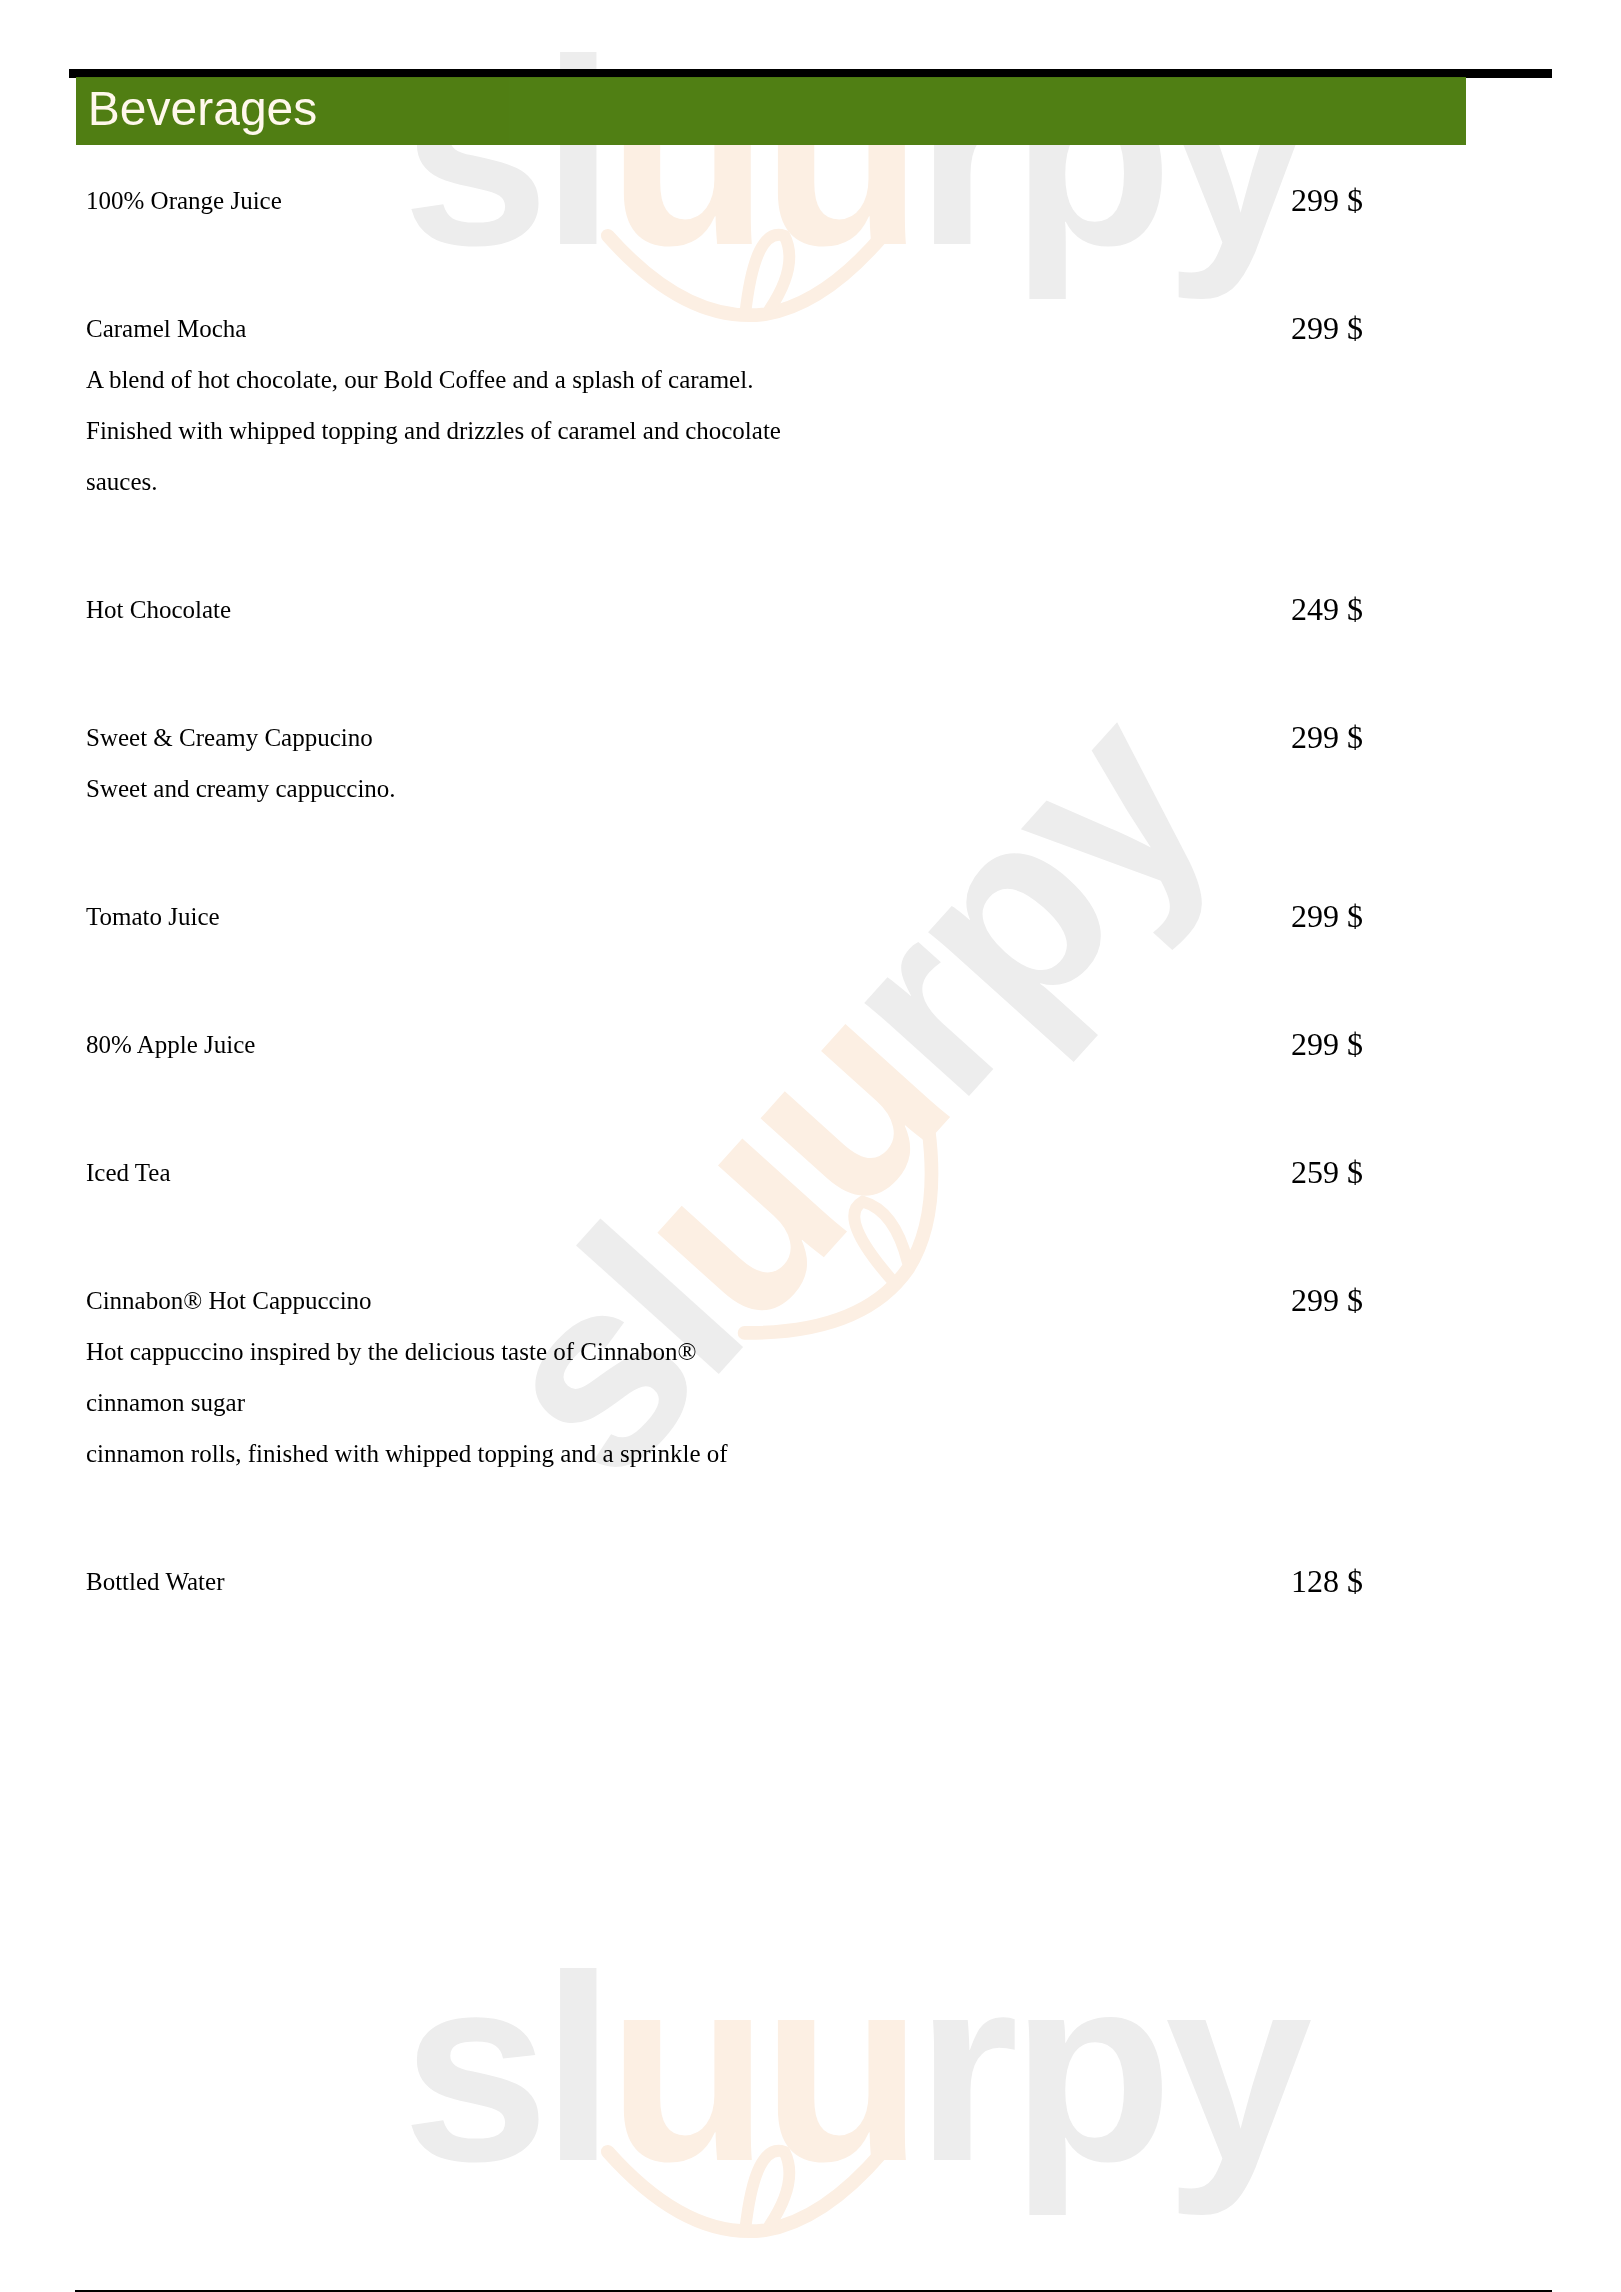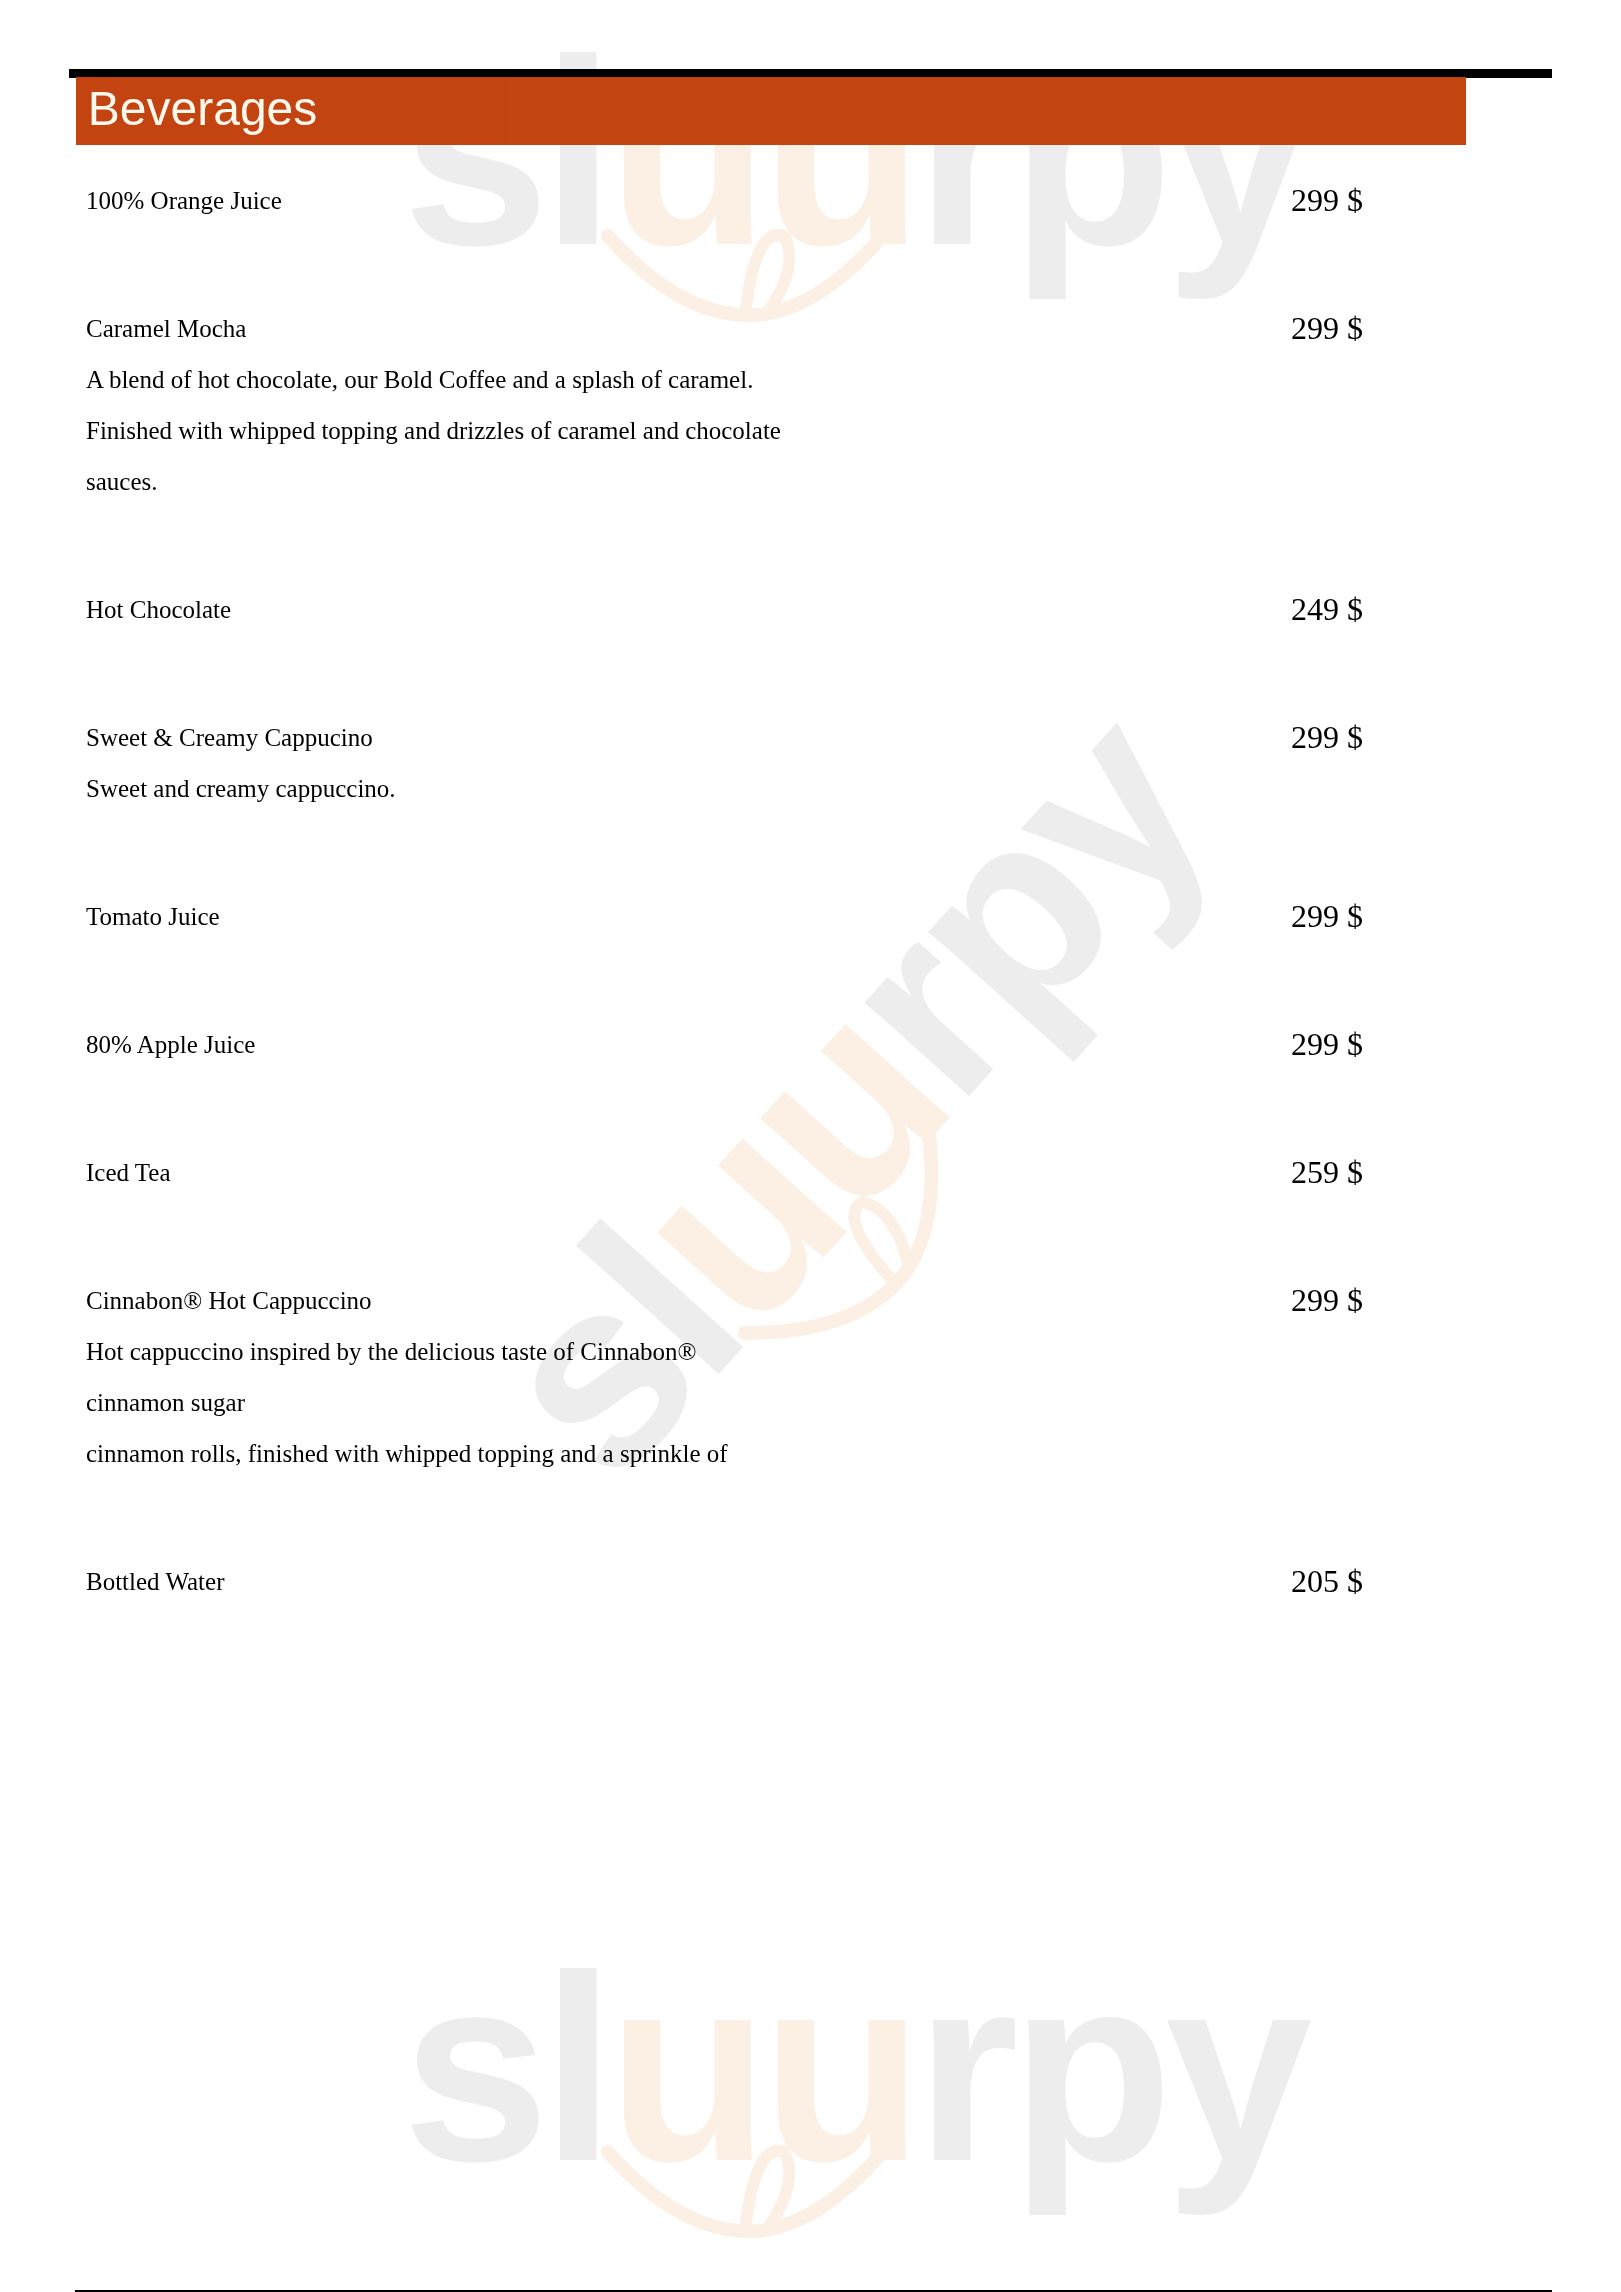--- a/index.html
+++ b/index.html
@@ -10,21 +10,21 @@
     font-family: "Liberation Sans", sans-serif; font-weight: bold;
     font-size: 265px; line-height: 1; letter-spacing: -7.8px; white-space: nowrap;
     color: #ededed;
   }
   .wm-word .uu { color: #fcefe3; }
   .wm-smile { position: absolute; }
 
   .top-rule { position: absolute; left: 69px; top: 69px; width: 1483px; height: 8.8px; background: #000000; z-index: 1; }
   .section-header {
     position: absolute; left: 76px; top: 77px; width: 1390px; height: 68px;
-    background: #c2410c; z-index: 2; opacity: 0.98;
+    background: #4d7c0f; z-index: 2; opacity: 0.98;
   }
   .section-title {
     position: absolute; left: 11.8px; top: 3.9px;
     font-family: "Liberation Sans", sans-serif; font-size: 48px; line-height: 55px;
     color: #fff8ec;
   }
 
   .menu { position: absolute; left: 86px; top: 175px; width: 1470px; z-index: 3; }
   .item { position: relative; margin-bottom: 77px; }
   .line {
@@ -115,18 +115,18 @@
   <div class="item">
     <div class="line">Cinnabon® Hot Cappuccino</div>
     <div class="line">Hot cappuccino inspired by the delicious taste of Cinnabon®</div>
     <div class="line">cinnamon sugar</div>
     <div class="line">cinnamon rolls, finished with whipped topping and a sprinkle of</div>
     <div class="price">299 $</div>
   </div>
 
   <div class="item">
     <div class="line">Bottled Water</div>
-    <div class="price">205 $</div>
+    <div class="price">128 $</div>
   </div>
 </div>
 
 <div class="bottom-rule"></div>
 
 
 </body></html>

